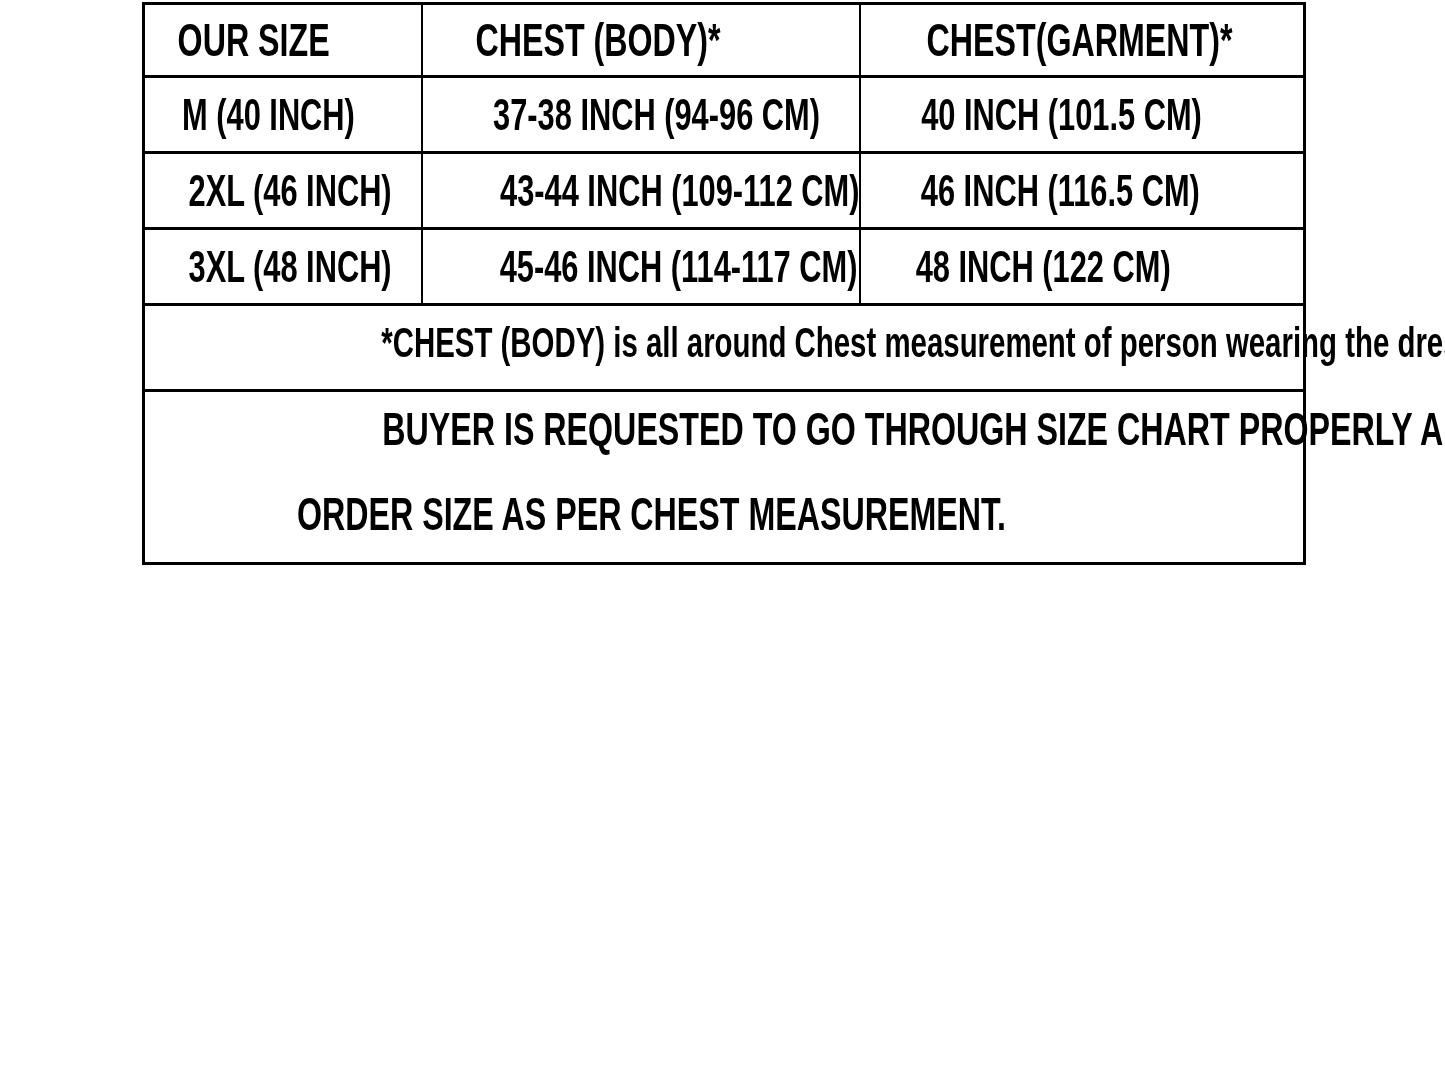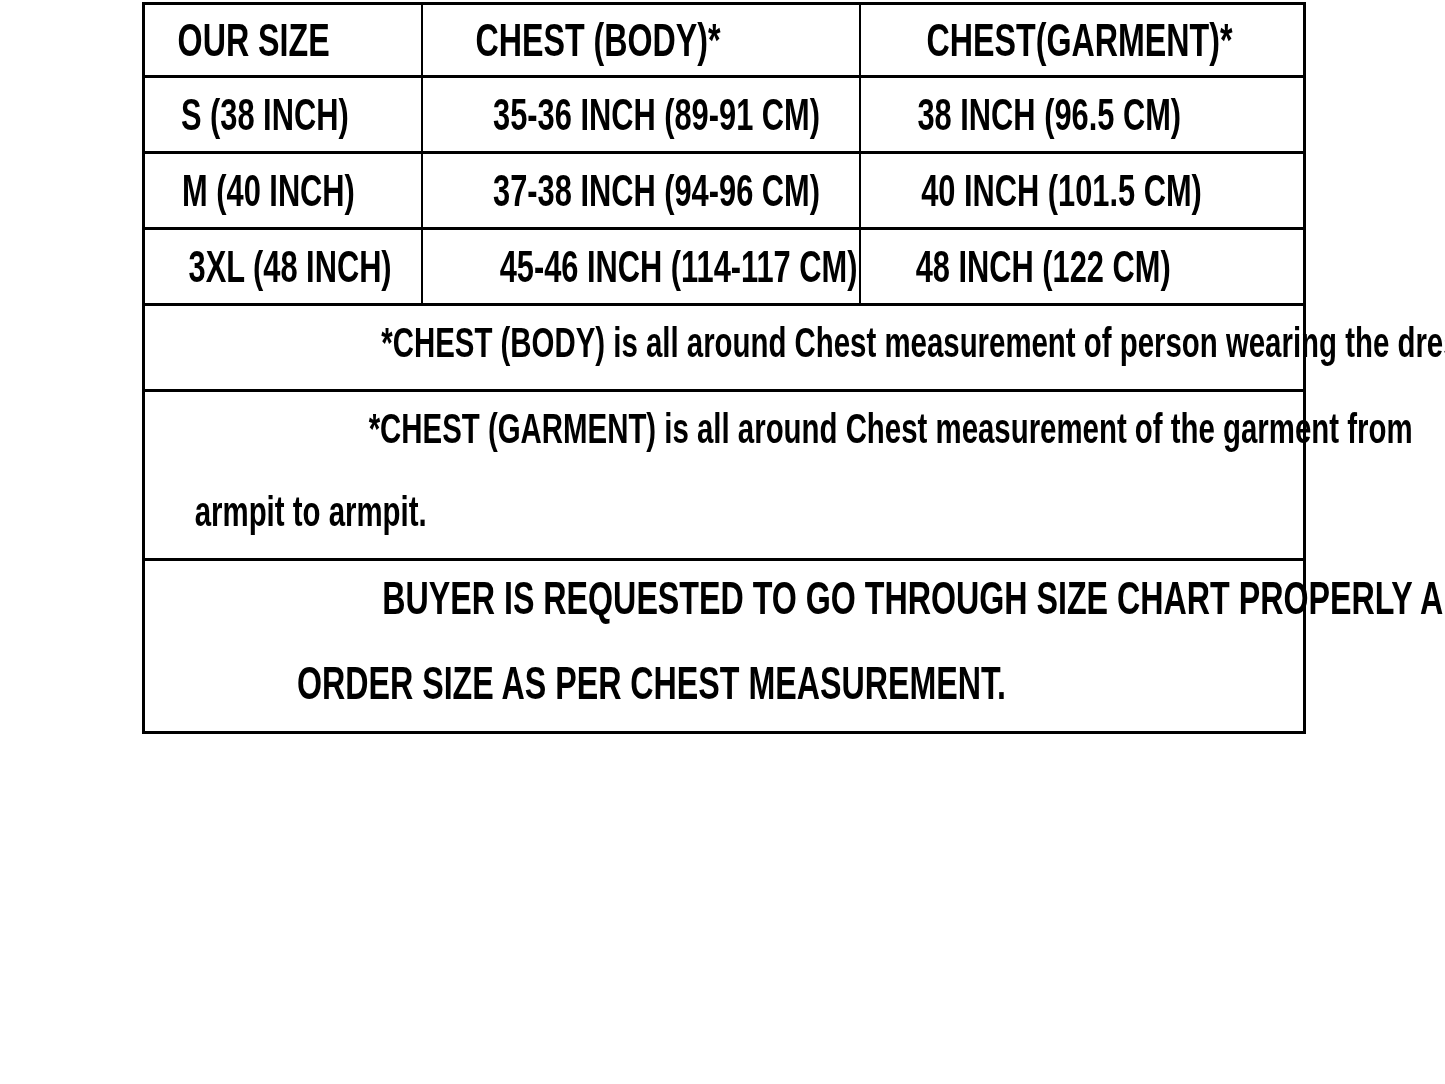--- a/index.html
+++ b/index.html
@@ -67,43 +67,37 @@
     </colgroup>
     <thead>
       <tr class="header-row">
         <th><span class="cond">OUR SIZE</span></th>
         <th><span class="cond">CHEST (BODY)*</span></th>
         <th><span class="cond">CHEST(GARMENT)*</span></th>
       </tr>
     </thead>
     <tbody>
       <tr class="data-row">
-        <td class="data-cell"><span class="cond">S (38 INCH)</span></td>
-        <td class="data-cell"><span class="cond">35-36 INCH (89-91 CM)</span></td>
-        <td class="data-cell"><span class="cond">38 INCH (96.5 CM)</span></td>
-      </tr>
-      <tr class="data-row">
         <td class="data-cell"><span class="cond">M (40 INCH)</span></td>
         <td class="data-cell"><span class="cond">37-38 INCH (94-96 CM)</span></td>
         <td class="data-cell"><span class="cond">40 INCH (101.5 CM)</span></td>
+      </tr>
+      <tr class="data-row">
+        <td class="data-cell"><span class="cond">2XL (46 INCH)</span></td>
+        <td class="data-cell"><span class="cond">43-44 INCH (109-112 CM)</span></td>
+        <td class="data-cell"><span class="cond">46 INCH (116.5 CM)</span></td>
       </tr>
       <tr class="data-row">
         <td class="data-cell"><span class="cond">3XL (48 INCH)</span></td>
         <td class="data-cell"><span class="cond">45-46 INCH (114-117 CM)</span></td>
         <td class="data-cell"><span class="cond">48 INCH (122 CM)</span></td>
       </tr>
       <tr class="note-row-1">
         <td class="note-cell" colspan="3">
           <div class="note-line"><span class="cond">*CHEST (BODY) is all around Chest measurement of person wearing the dress.</span></div>
-        </td>
-      </tr>
-      <tr class="note-row-2">
-        <td class="note-cell" colspan="3">
-          <div class="note-line"><span class="cond">*CHEST (GARMENT) is all around Chest measurement of the garment from</span></div>
-          <div class="note-line"><span class="cond">armpit to armpit.</span></div>
         </td>
       </tr>
       <tr class="note-row-3">
         <td class="buyer-cell" colspan="3">
           <div class="note-line"><span class="cond">BUYER IS REQUESTED TO GO THROUGH SIZE CHART PROPERLY AND</span></div>
           <div class="note-line"><span class="cond">ORDER SIZE AS PER CHEST MEASUREMENT.</span></div>
         </td>
       </tr>
     </tbody>
   </table>

